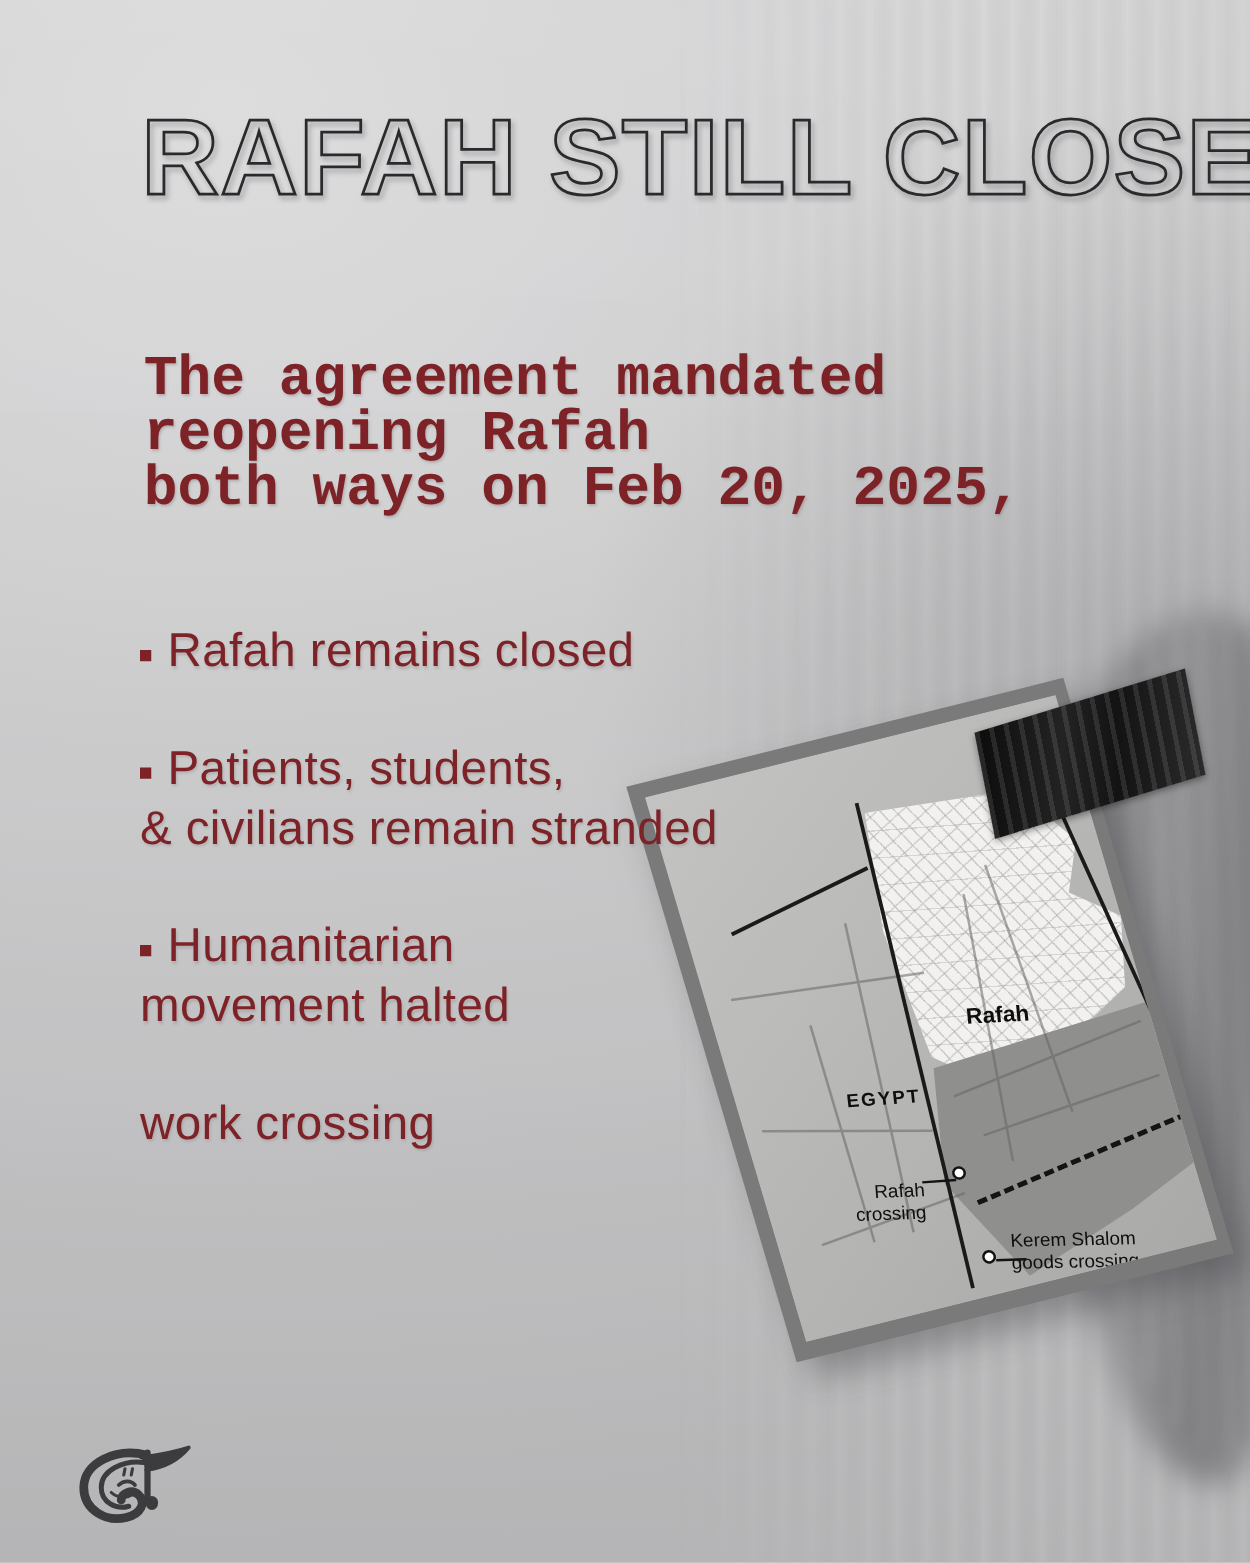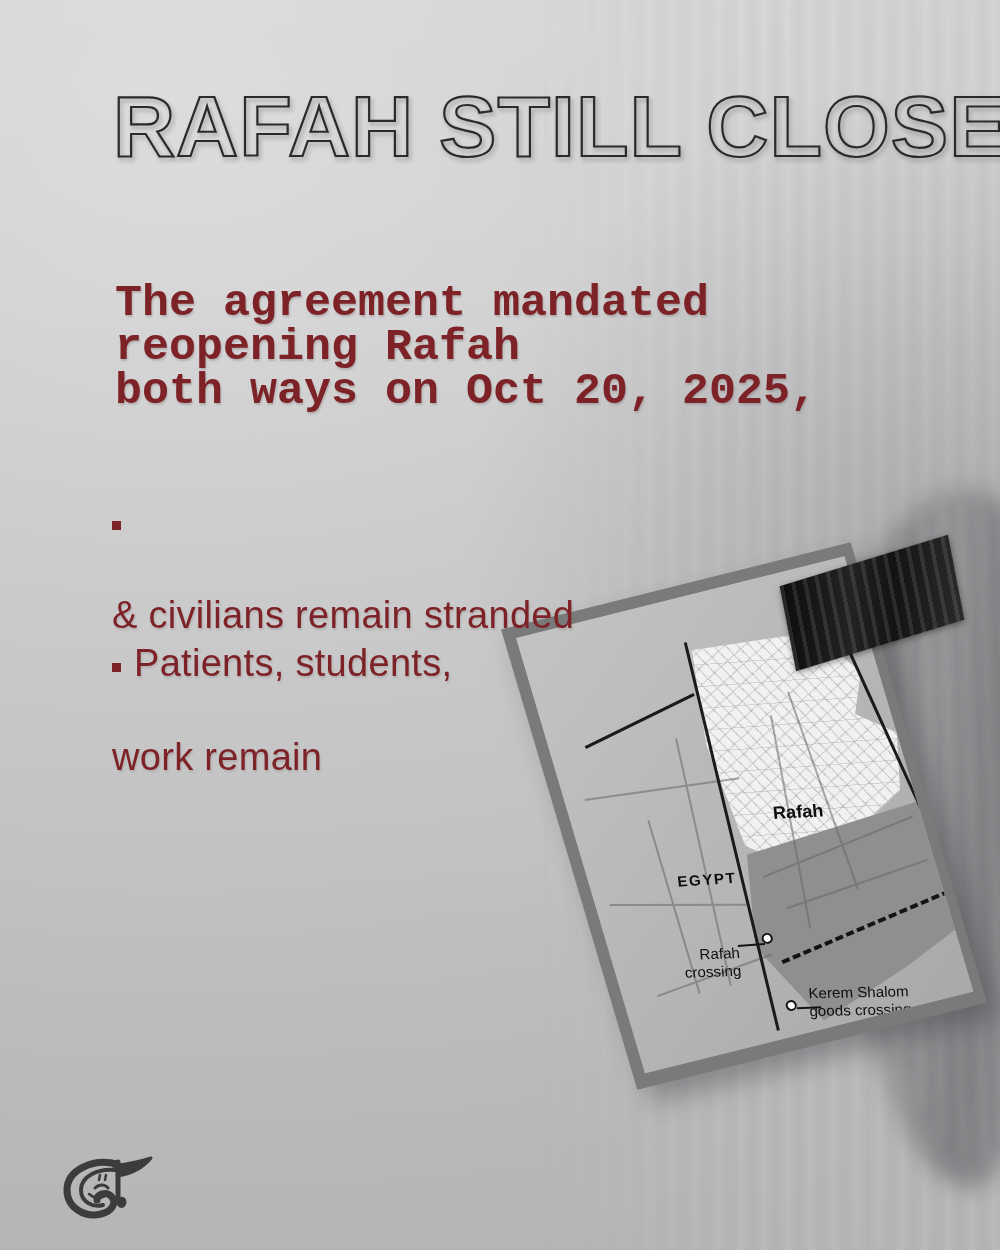--- a/index.html
+++ b/index.html
@@ -435,38 +435,42 @@
     </div>
     <div class="dark-band"></div>
   </div>
 
   <div class="content">
 
     <div class="headline">RAFAH STILL CLOSED</div>
 
     <div class="subhead">
       <span class="l1">The agreement mandated reopening Rafah</span>
-      <span class="l2">both ways on Oct 20, 2025,</span>
+      <span class="l2">both ways on Feb 20, 2025,</span>
     </div>
 
 
     <div class="bullets">
 
       <div class="bullet">
-        <span class="bullet-line"><span class="bullet-marker"></span></span>
+        <span class="bullet-line"><span class="bullet-marker"></span><span>Rafah remains closed</span></span>
       </div>
 
       <div class="bullet">
+        <span class="bullet-line"><span class="bullet-marker"></span><span>Patients, students,</span></span>
         <span class="bullet-line">&amp; civilians remain stranded</span>
-        <span class="bullet-line"><span class="bullet-marker"></span><span>Patients, students,</span></span>
       </div>
 
-
       <div class="bullet">
-        <span class="bullet-line">work remain</span>
+        <span class="bullet-line"><span class="bullet-marker"></span><span>Humanitarian</span></span>
+        <span class="bullet-line">movement halted</span>
+      </div>
+
+      <div class="bullet">
+        <span class="bullet-line">work crossing</span>
       </div>
 
     </div>
   </div>
 
   <div class="logo">
     <svg viewBox="0 0 100 82" xmlns="http://www.w3.org/2000/svg" aria-hidden="true">
       <g fill="none" stroke="#3c3c3e" stroke-linecap="round" stroke-linejoin="round">
         <path d="M62 14 C38 8 12 20 12 40 C12 58 30 68 46 64 C58 61 62 52 56 46 C51 41 42 44 42 50" stroke-width="7"></path>
         <path d="M60 20 C44 18 26 26 26 40 C26 52 38 58 48 55" stroke-width="4"></path>

